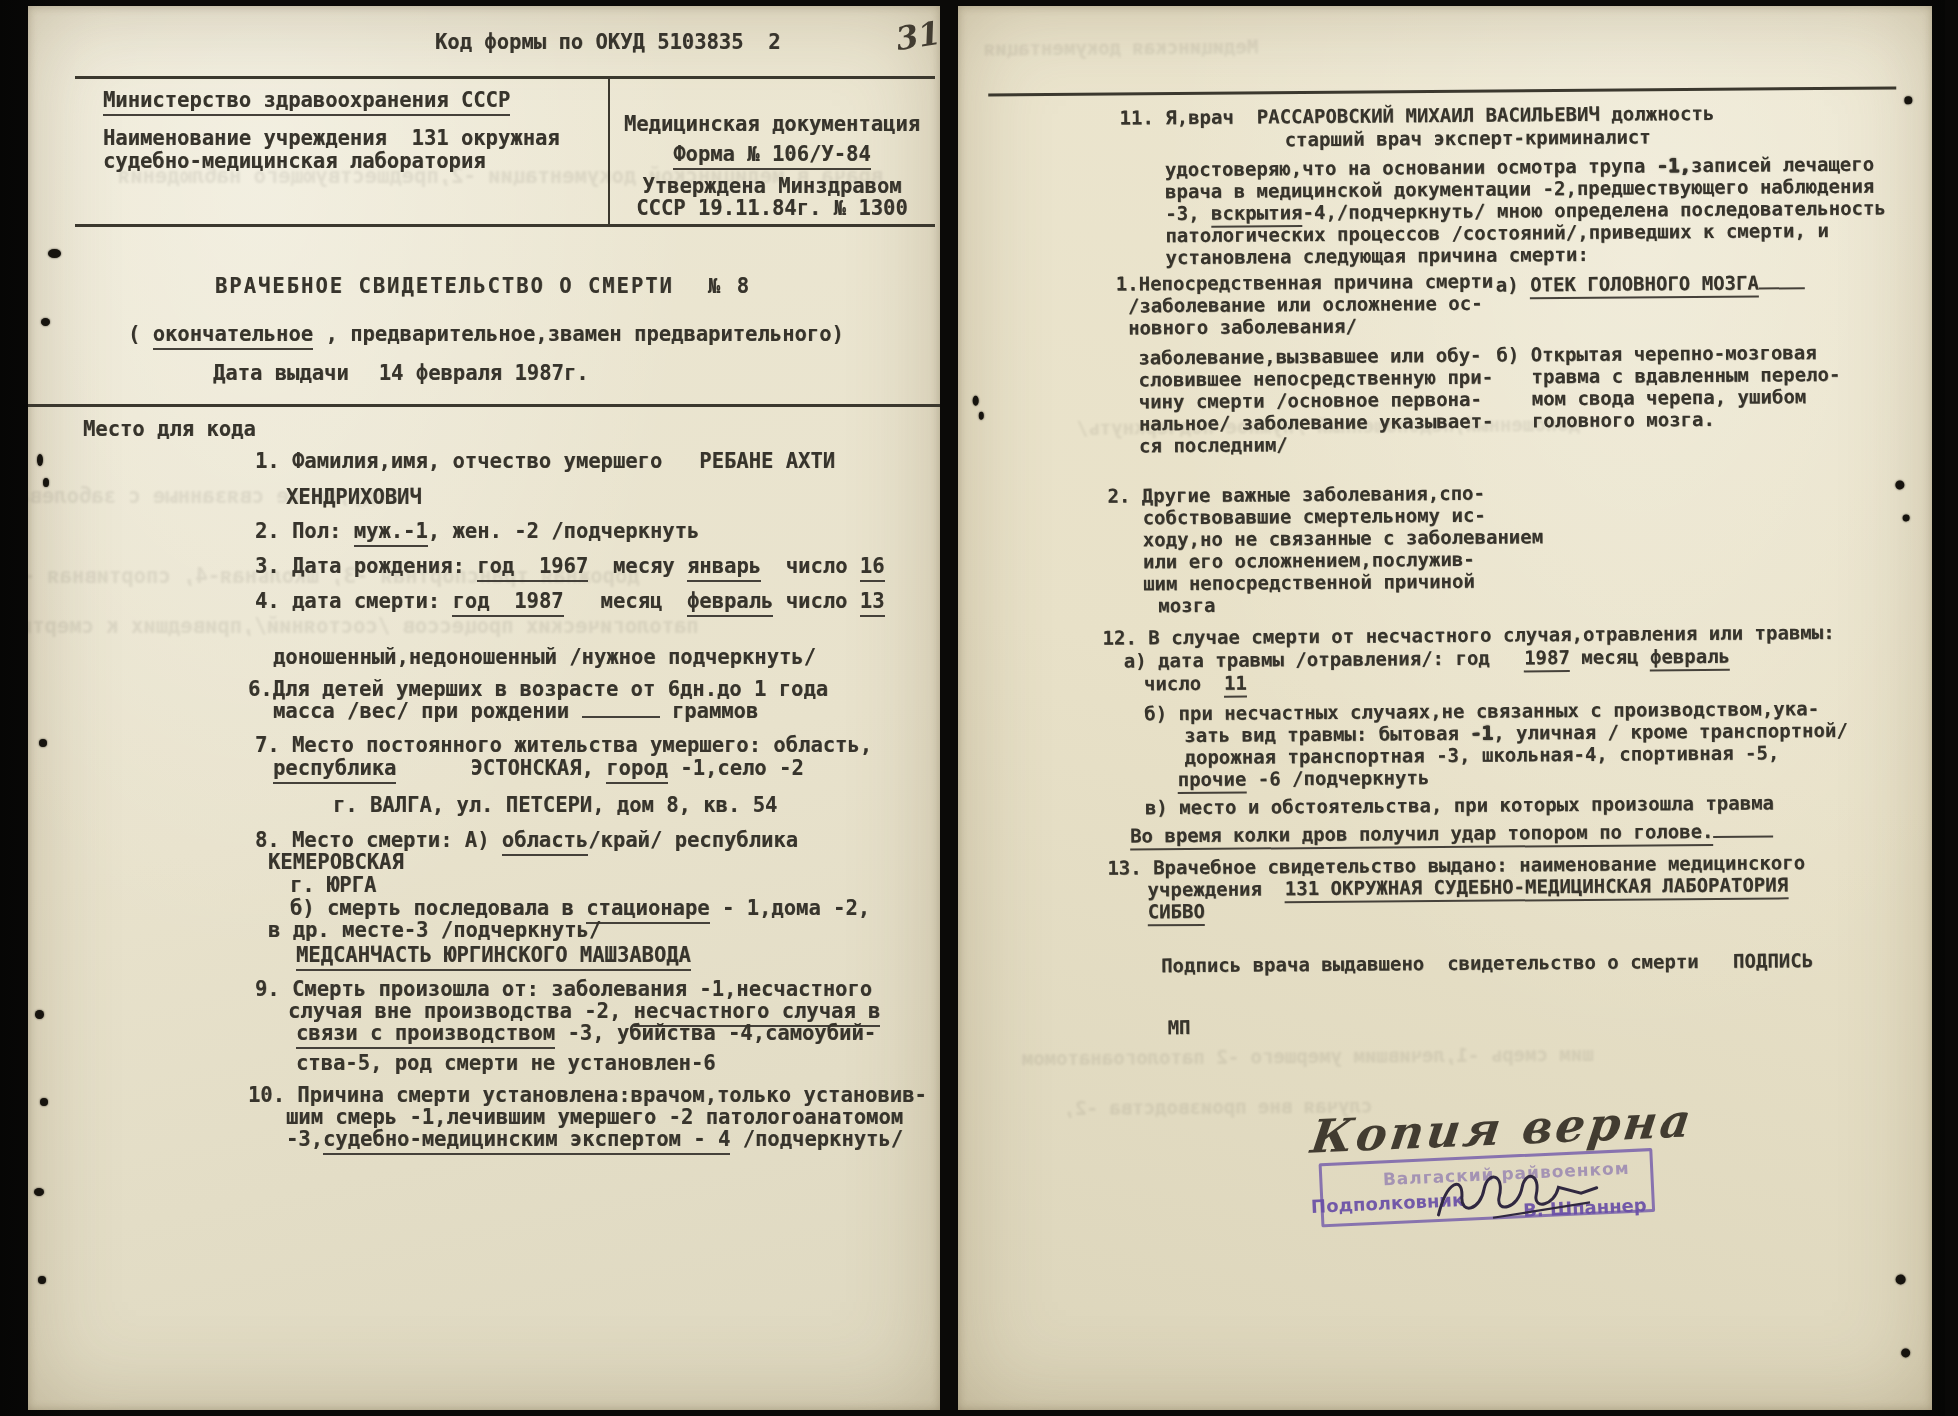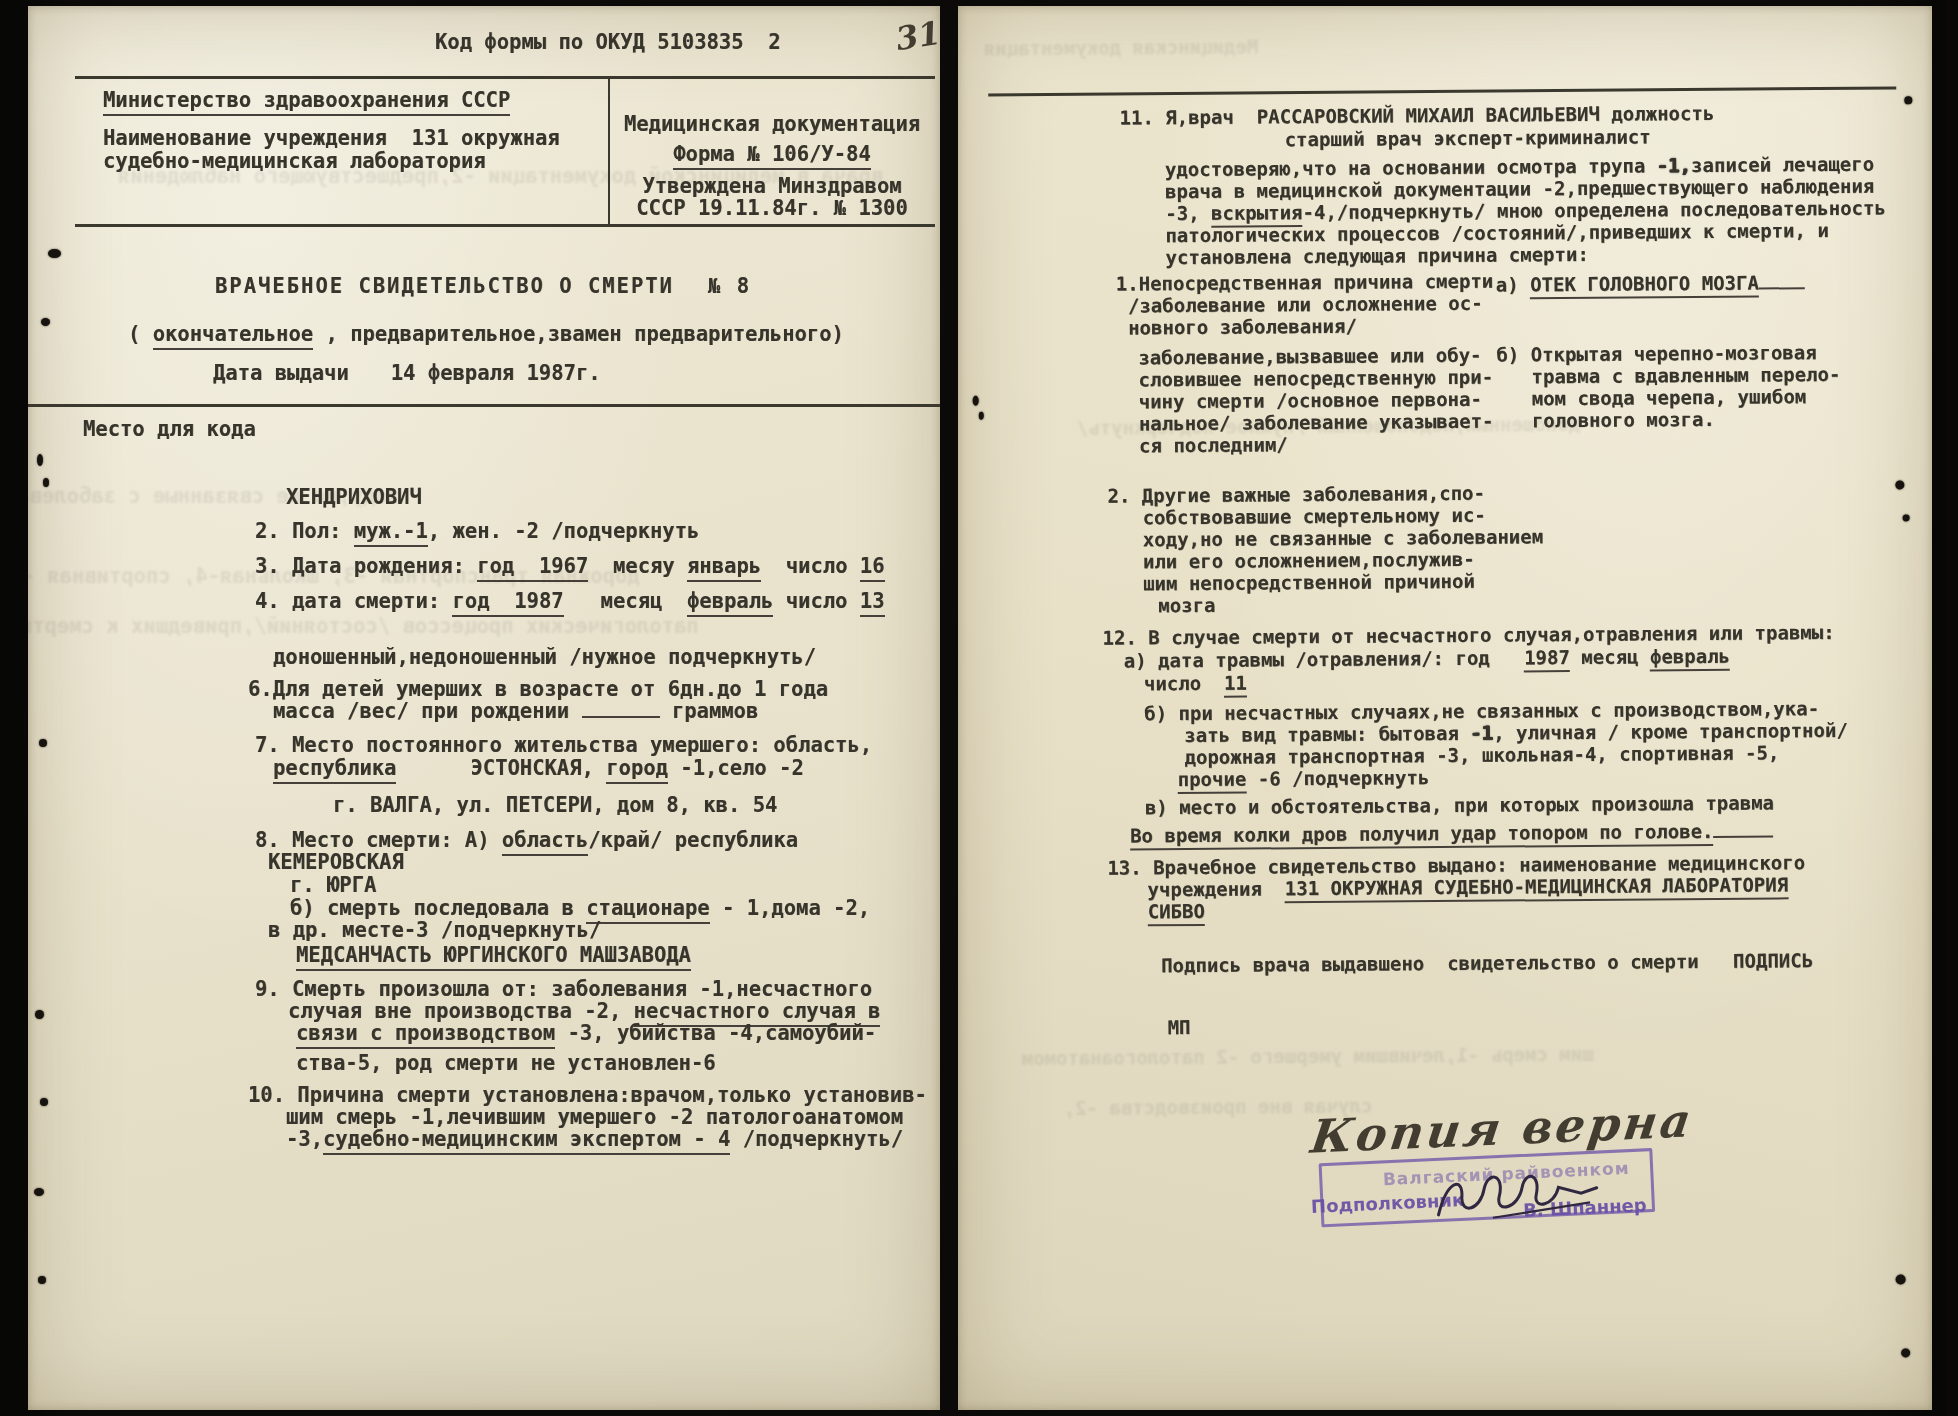--- a/index.html
+++ b/index.html
@@ -52,25 +52,26 @@
 
       <div class="tl center" style="left:585px;top:108px;width:318px">Медицинская документация</div>
       <div class="tl center" style="left:585px;top:138px;width:318px"><span class="u">Форма №  106/У-84</span></div>
       <div class="tl center" style="left:585px;top:170px;width:318px">Утверждена Минздравом</div>
       <div class="tl center" style="left:585px;top:192px;width:318px">СССР 19.11.84г. № 1300</div>
 
       <div class="tl center" style="left:40px;top:270px;width:830px;letter-spacing:2px"><span>ВРАЧЕБНОЕ СВИДЕТЕЛЬСТВО О СМЕРТИ</span><span style="margin-left:34px">№ 8</span></div>
 
       <div class="tl" style="left:100px;top:318px"><span>( </span><span class="u">окончательное</span><span> , предварительное,звамен предварительного)</span></div>
 
-      <div class="tl" style="left:185px;top:357px"><span>Дата выдачи</span><span style="margin-left:42px">14 февраля 1987г.</span></div>
+      <div class="tl" style="left:185px;top:357px"><span>Дата выдачи</span><span style="margin-left:30px">14 февраля 1987г.</span></div>
 
       <div class="rule" style="left:0;top:398px;width:912px"></div>
       <div class="tl" style="left:55px;top:413px">Место для кода</div>
 
+      <div class="tl" style="left:227px;top:445px">1. Фамилия,имя, отчество умершего   РЕБАНЕ АХТИ</div>
       <div class="tl" style="left:258px;top:481px">ХЕНДРИХОВИЧ</div>
 
       <div class="tl" style="left:227px;top:515px"><span>2. Пол: </span><span class="u">муж.-1</span><span>, жен. -2 /подчеркнуть</span></div>
 
       <div class="tl" style="left:227px;top:550px"><span>3. Дата рождения: </span><span class="u">год  1967</span><span>  месяу </span><span class="u">январь</span><span>  число </span><span class="u">16</span></div>
 
       <div class="tl" style="left:227px;top:585px"><span>4. дата смерти: </span><span class="u">год  1987</span><span>   месяц  </span><span class="u">февраль</span><span> число </span><span class="u">13</span></div>
 
       <div class="tl" style="left:245px;top:641px">доношенный,недоношенный /нужное подчеркнуть/</div>
 

